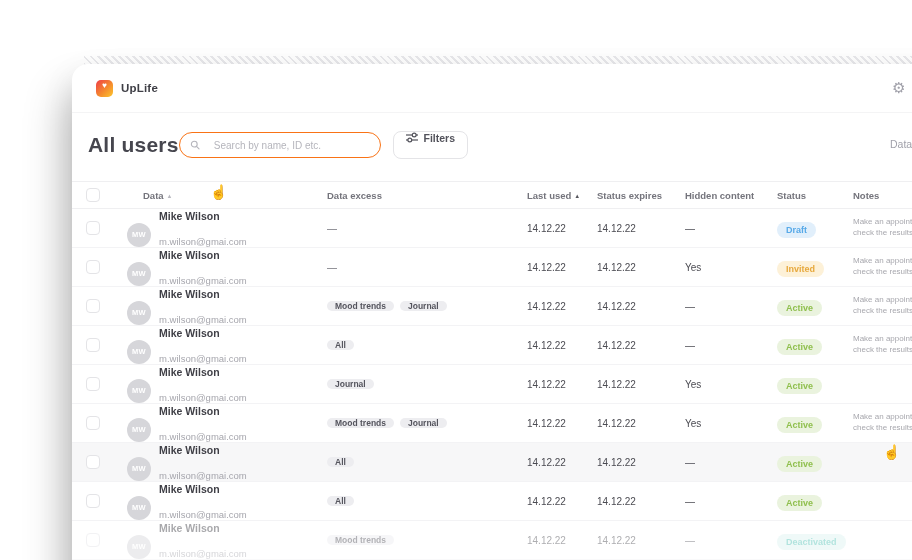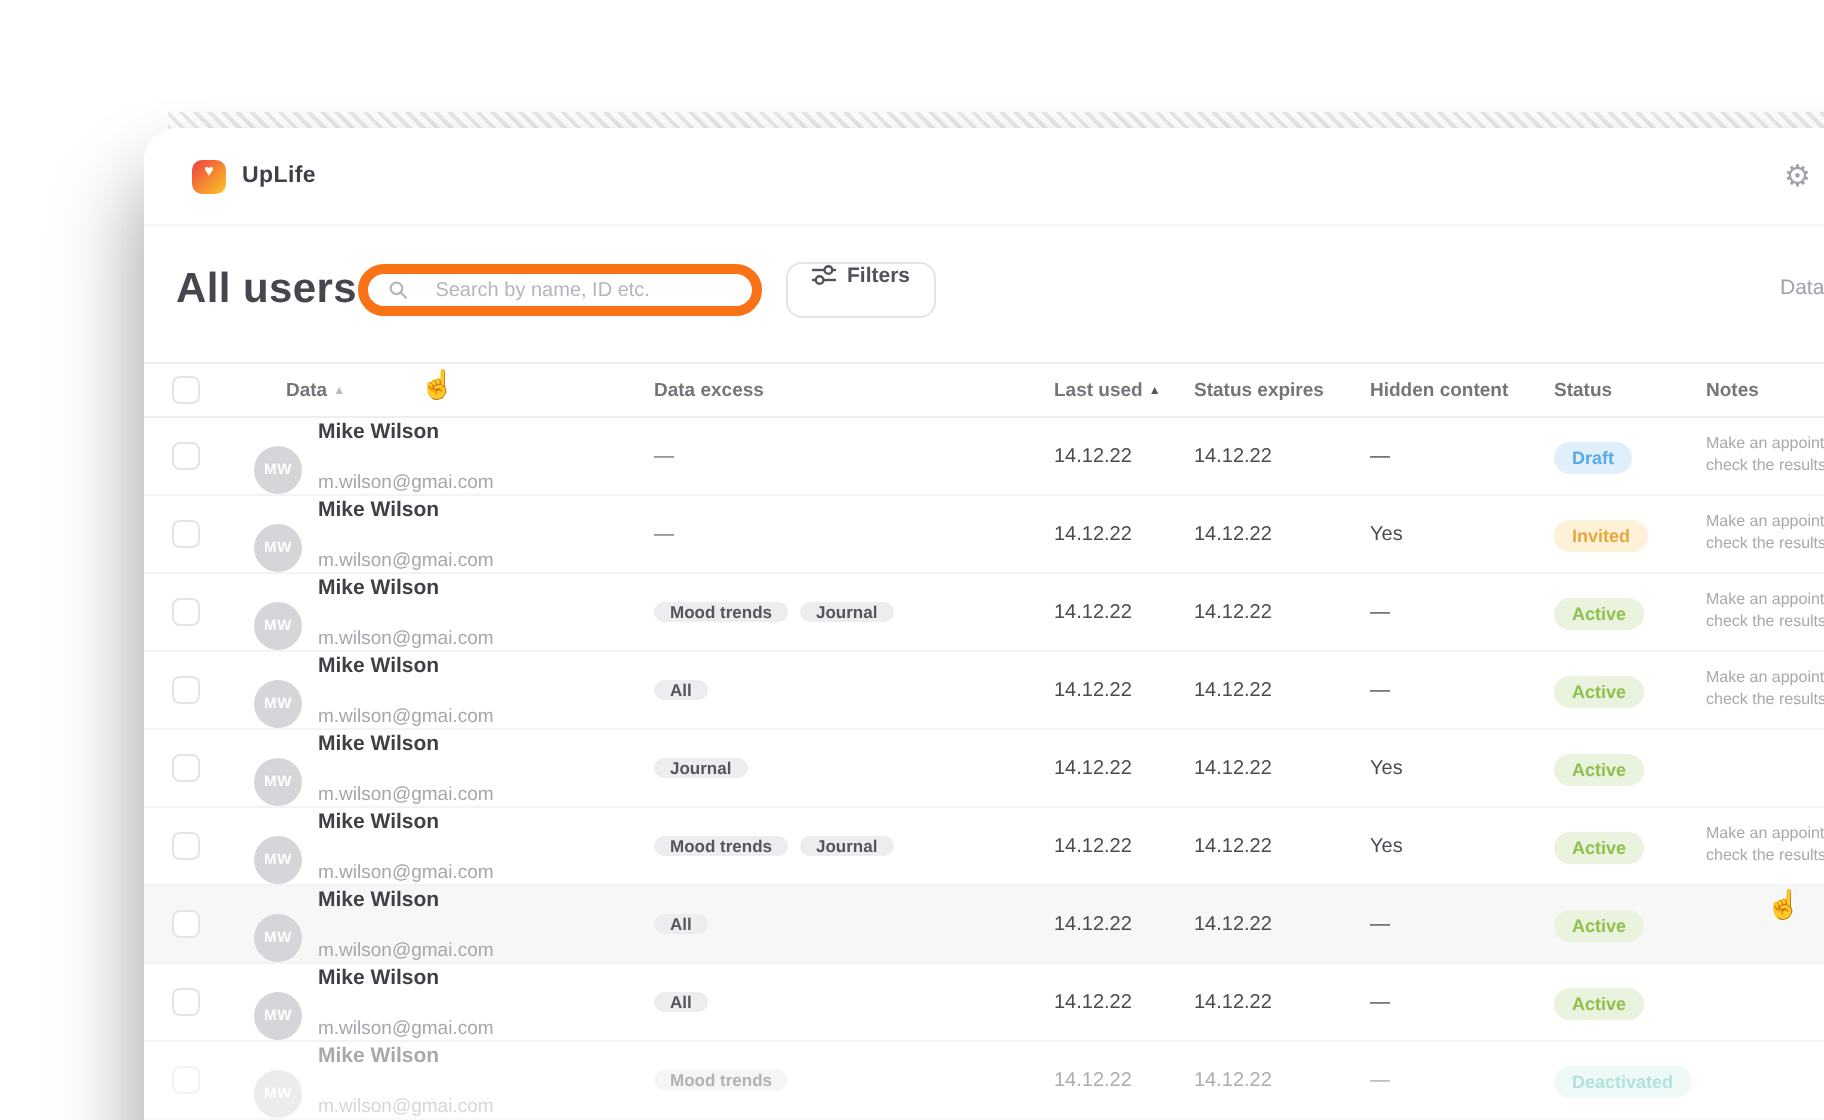--- a/index.html
+++ b/index.html
@@ -17,21 +17,21 @@
   .logo-row{height:48px;display:flex;align-items:center;padding:0 24px;border-bottom:1px solid #f4f4f5;position:relative}
   .logo{width:17px;height:17px;border-radius:5px;margin-right:8px;position:relative;
     background:linear-gradient(135deg,#ef4446 5%,#f58a2e 55%,#fbc02d 95%)}
   .logo::after{content:"♥";position:absolute;left:0;right:0;top:1px;text-align:center;color:#fff;font-size:8px}
   .brand{font-size:11.5px;font-weight:700;color:#3f3f46;letter-spacing:.2px}
   .gear{position:absolute;left:820px;top:50%;transform:translateY(-50%);font-size:15px;color:#a1a1aa;cursor:pointer}
 
   
   .headline{display:flex;align-items:center;padding:18px 16px 16px;position:relative}
   .title{font-size:21px;font-weight:800;color:#46464e;letter-spacing:.2px}
-  .search{width:202px;height:26px;border:5px solid #f97316;border-radius:13px;display:flex;align-items:center;
+  .search{width:202px;height:26px;border:1px solid #f97316;border-radius:13px;display:flex;align-items:center;
     padding:0 10px;gap:12px;background:#fff;box-sizing:border-box}
   .search input{border:none;outline:none;font-size:10px;color:#52525b;width:100%;background:transparent;
     font-family:"Liberation Sans",sans-serif}
   .search input::placeholder{color:#b5b5bc}
   .filters{margin-left:12px;height:26px;border:1px solid #e4e4e7;border-radius:8px;background:#fff;
     display:flex;align-items:flex-start;gap:6px;padding:0 12px;font-size:10.5px;font-weight:600;color:#52525b;cursor:pointer}
   .list-label{position:absolute;left:818px;top:50%;transform:translateY(-50%);font-size:10.5px;color:#a1a1aa}
 
   
   .thead,.row{display:grid;grid-template-columns:41px 200px 200px 70px 88px 92px 76px 160px;

